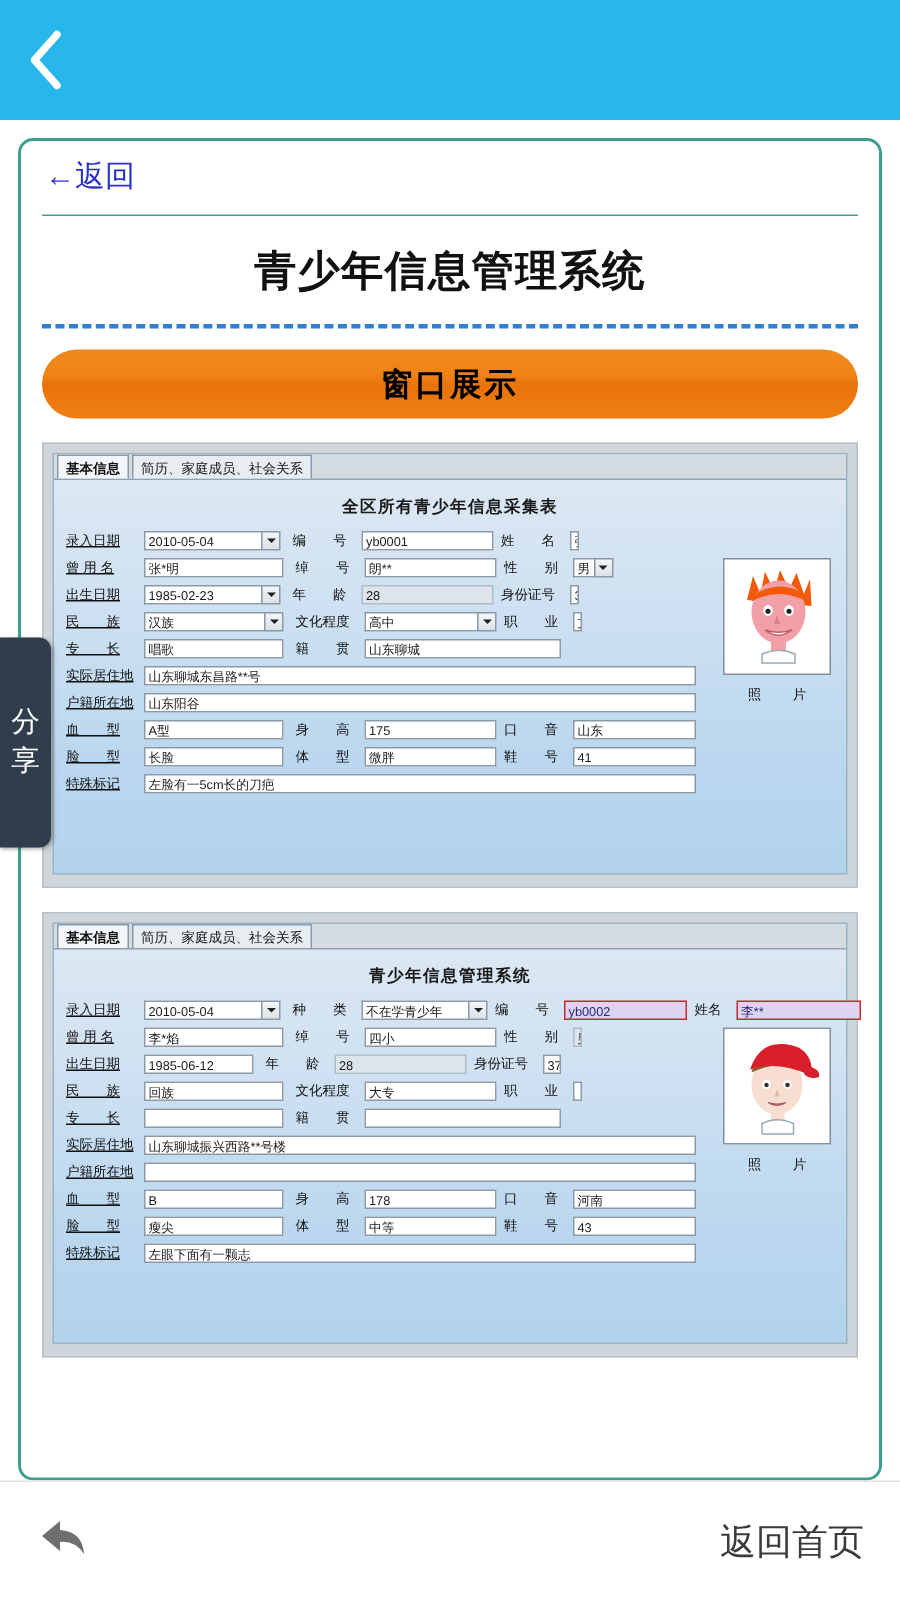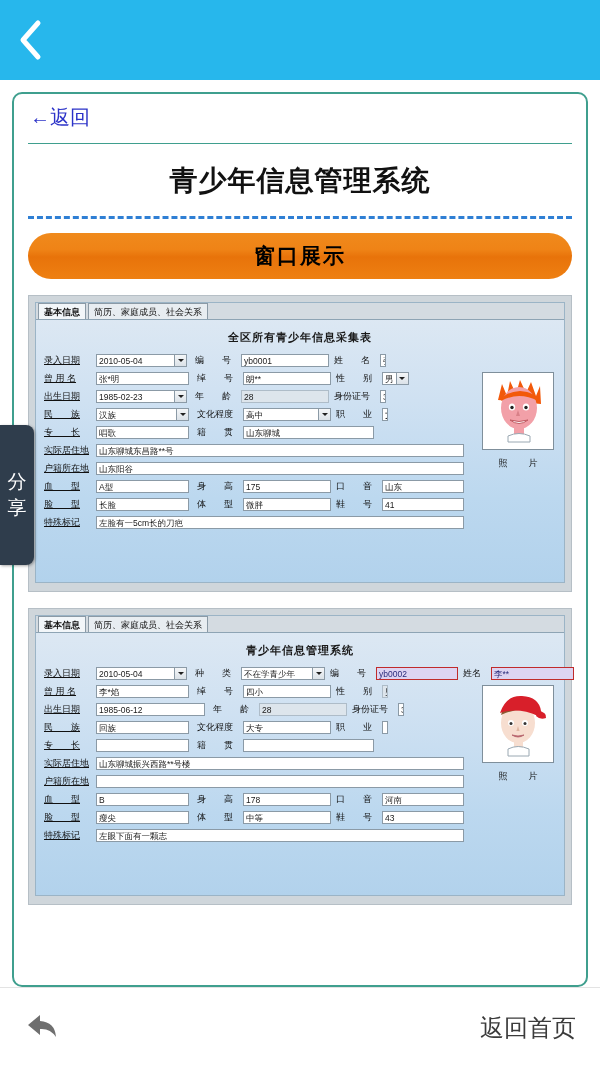--- a/index.html
+++ b/index.html
@@ -446,21 +446,21 @@
               <span class="gap"></span>
               <span class="lbl w46">绰　　号</span>
               <div class="fld white" style="width:88px">四小</div>
               <span class="gap-s"></span>
               <span class="lbl w46">性　　别</span>
               <div class="fld flat grow">男</div>
             </div>
 
             <div class="frow">
               <span class="lbl w52">出生日期</span>
-              <div class="fld white" style="width:109px">1985-06-12</div>
+              <div class="fld white" style="width:73px">1985-06-12</div>
               <span class="gap"></span>
               <span class="lbl w46">年　　龄</span>
               <div class="fld flat" style="width:88px">28</div>
               <span class="gap-s"></span>
               <span class="lbl w46">身份证号</span>
               <div class="fld white grow">37152198506124***</div>
             </div>
 
             <div class="frow">
               <span class="lbl w52">民　　族</span>

